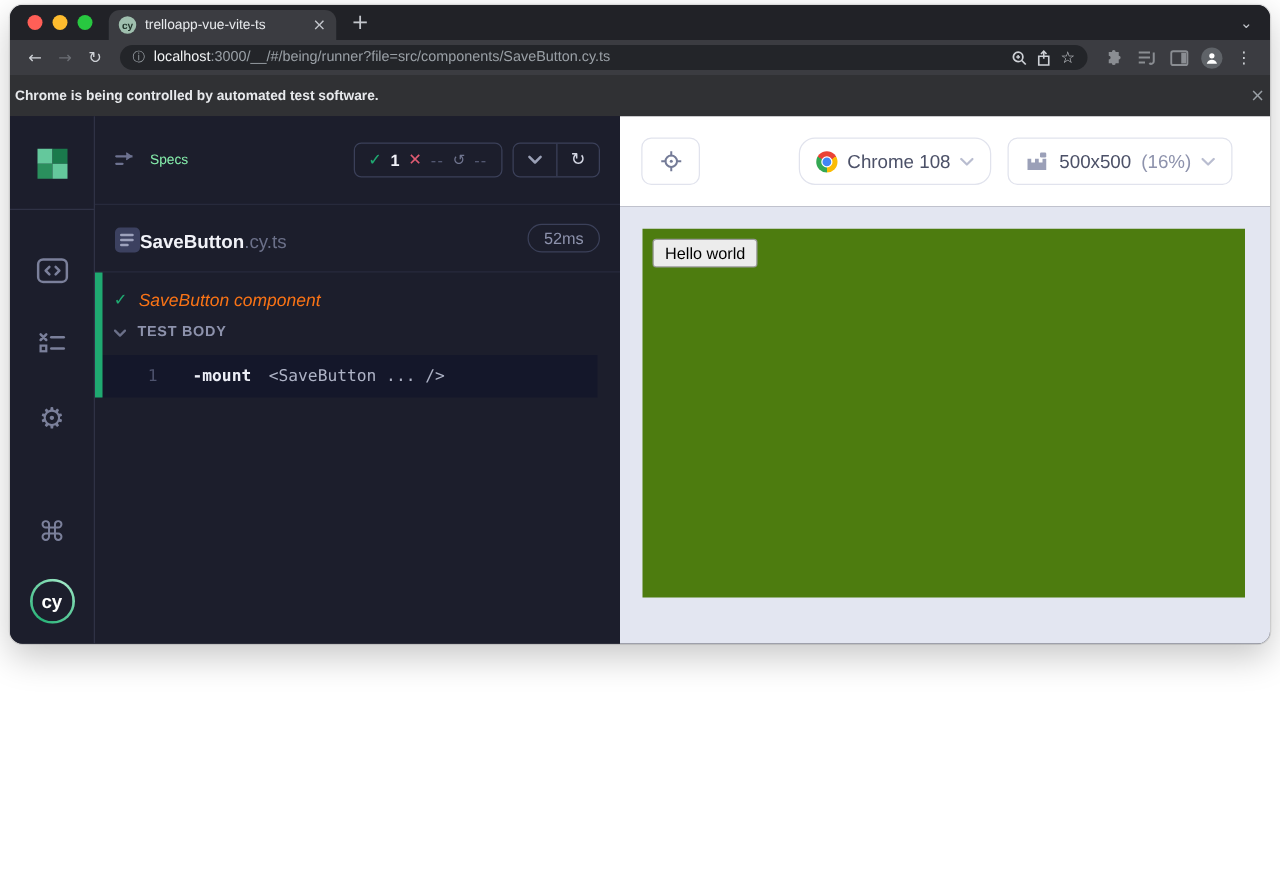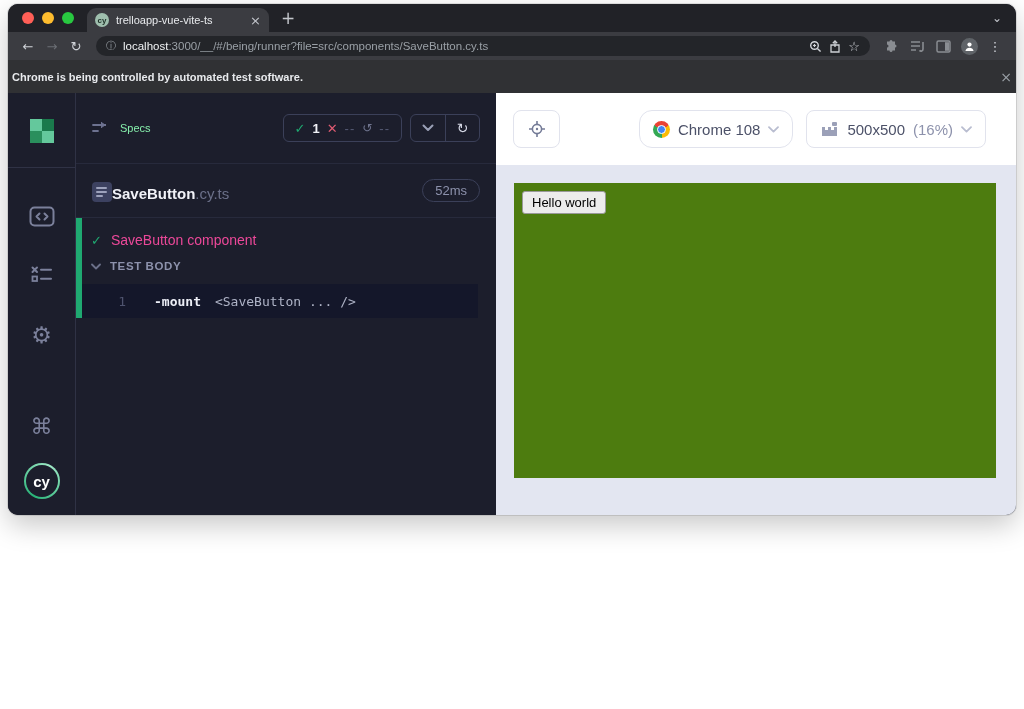--- a/index.html
+++ b/index.html
@@ -79,21 +79,21 @@
   .doc-ic i { display:block; height:2px; background:#9da2bc; border-radius:1px; }
   .doc-ic i:nth-child(1){width:11px}.doc-ic i:nth-child(2){width:11px}.doc-ic i:nth-child(3){width:7px}
   .spec-name { font-size:15px; color:#f1f2f8; font-weight:bold; }
   .spec-ext { color:#6b7089; font-weight:400; }
   .dur-pill { margin-left:auto; border:1px solid #3b4059; border-radius:13px; padding:3px 12px; color:#8d92ac; font-size:13px; }
 
   .test-block { position:relative; padding:14px 0 0 0; flex:none; }
   .green-bar { position:absolute; left:0; top:0; bottom:0; width:6px; background:#1fa971; }
   .t-row { display:flex; align-items:center; gap:9px; padding-left:15px; margin-bottom:12px; }
   .t-check { color:#1fa971; font-size:13px; }
-  .t-title { color:#ec4899; font-size:14px; }
+  .t-title { color:#f97316; font-size:14px;font-style:italic; }
   .t-chev { color:#6b7089; display:flex; }
   .t-section { color:#8d92ac; font-size:11.5px; font-weight:600; letter-spacing:.6px; }
   .cmd-row { margin:0 18px 0 6px; background:#14172a; height:34px; display:flex; align-items:center;
              font-family:"DejaVu Sans Mono",monospace; font-size:13px; }
   .cmd-num { color:#4e536e; width:44px; text-align:right; flex:none; }
   .cmd-name { color:#eceef6; font-weight:bold; margin-left:28px; }
   .cmd-args { color:#aeb3c6; margin-left:14px; white-space:pre; }
   .rep-rest { flex:1; }
 
   .preview { flex:1; display:flex; flex-direction:column; min-width:0; }

